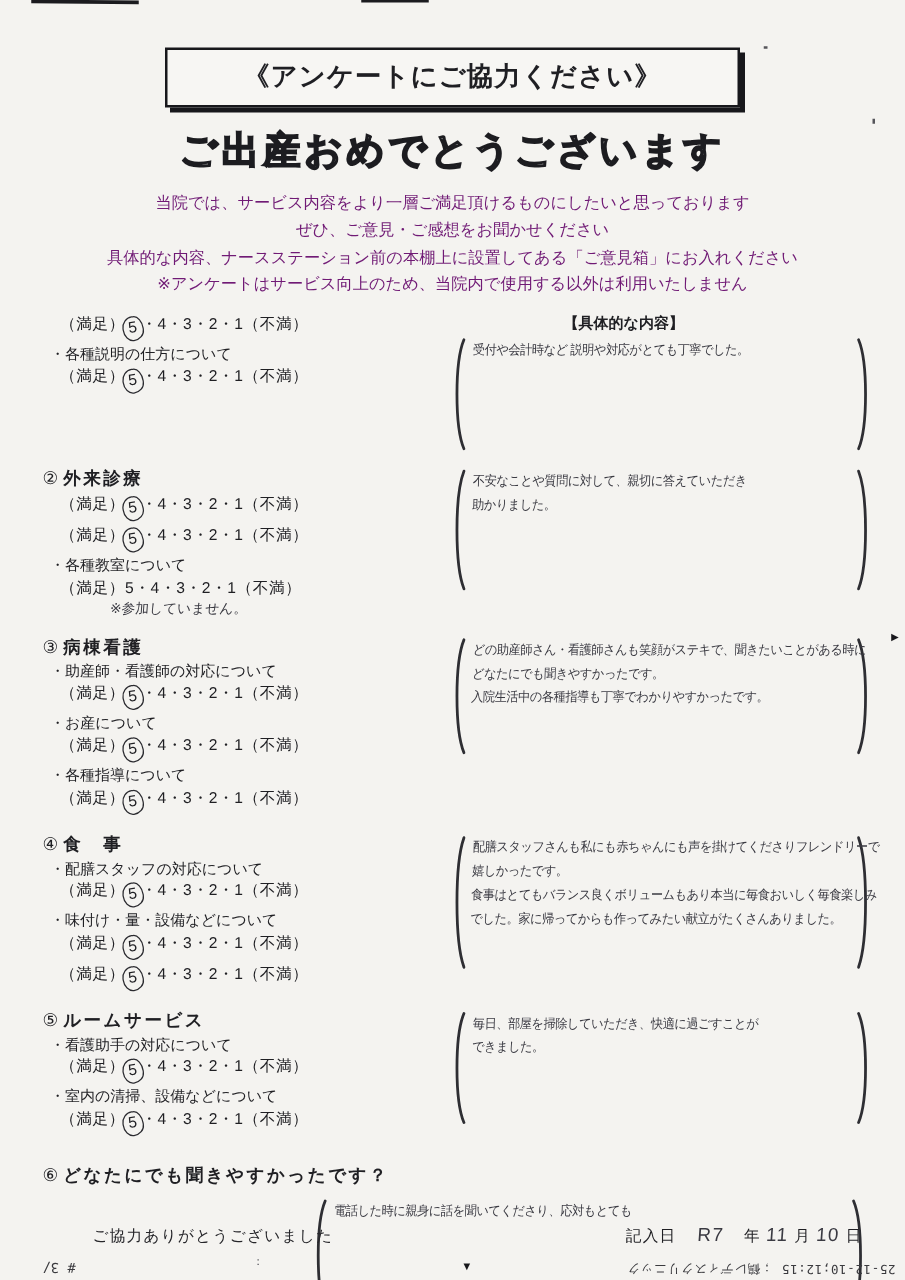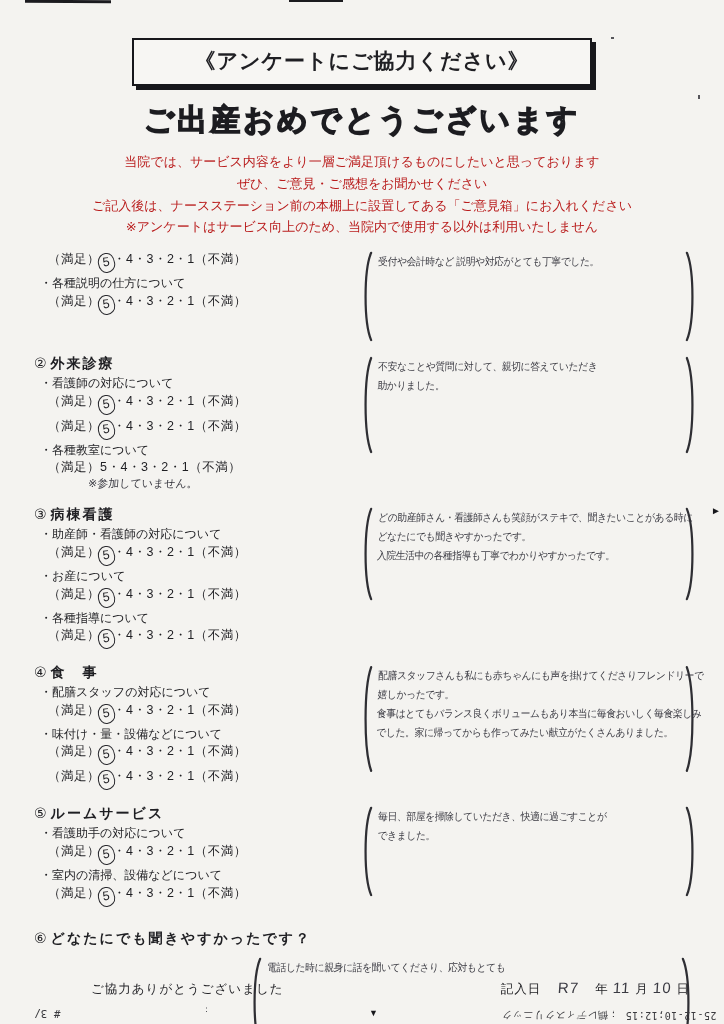--- a/index.html
+++ b/index.html
@@ -16,21 +16,21 @@
     border:2.5px solid #17171b; box-shadow:4px 4px 0 0 #17171b;
     background:#f7f6f3; text-align:center;
     font-size:21px; font-weight:bold; letter-spacing:1px;
   }
   .main-title{
     margin-top:14px; text-align:center;
     font-size:30px; font-weight:bold; letter-spacing:3px;
     color:#f4f3f0; -webkit-text-stroke:1.4px #1c1c20;
   }
   @supports not (-webkit-text-stroke:1px #000){ .main-title{color:#1c1c20;} }
-  .intro{margin-top:10px; text-align:center; font-size:13px; line-height:1.68; color:#b91c1c;}
+  .intro{margin-top:10px; text-align:center; font-size:13px; line-height:1.68; color:#701a75;}
   
   .sections{padding:12px 26px 0 34px;}
   .sec{display:flex; margin-bottom:12px;}
   .sec-left{width:324px; flex:none;}
   .sec-right{flex:1; min-width:0; padding-left:2px; display:flex; flex-direction:column;}
   .sec-title{font-size:14px; font-weight:bold; letter-spacing:2px; margin-bottom:3px;}
   .sec-num{margin-right:2px; font-weight:normal;}
   .item{margin:0 0 3px 6px;}
   .item-label{font-size:12px; line-height:1.3;}
   .rating{font-size:12.5px; padding-left:8px; margin-top:1px; letter-spacing:.5px; white-space:nowrap;}
@@ -56,21 +56,21 @@
   .sec:nth-child(4) .comment-box{min-height:110px;}
   .sec:nth-child(5) .comment-box{min-height:80px;}
   .sec-phone{display:block; margin-top:20px;}
   .sec-phone .sec-left{width:auto;}
   .sec-phone .phone-comment{margin:8px 0 0 215px; width:445px;}
   .sec-phone .comment-box{min-height:64px;}
   
   .footer-row{
     position:absolute; left:0; right:0; bottom:26px;
     display:flex; justify-content:space-between; align-items:flex-end;
-    padding:0 34px 0 74px; font-size:12.5px;margin-left:17px;
+    padding:0 34px 0 74px; font-size:12.5px;
   }
   .thanks{letter-spacing:1px; color:#26262a;}
   .date-line{letter-spacing:1px; white-space:nowrap;}
   .date-line .hand{font-size:15px; letter-spacing:1px; transform:skewX(-4deg); display:inline-block;}
   .date-gap{display:inline-block; width:12px;}
   .fax-line{
     position:absolute; right:8px; bottom:2px;
     font-family:"DejaVu Sans Mono",monospace; font-size:10px; letter-spacing:.5px;
     color:#3a3a3e; transform:rotate(180deg);
   }
@@ -95,54 +95,54 @@
   <div class="scan-line2"></div>
   <div class="speck1"></div>
   <div class="speck2"></div>
 
   <div class="title-box">《アンケートにご協力ください》</div>
   <div class="main-title">ご出産おめでとうございます</div>
 
   <div class="intro">
     <div>当院では、サービス内容をより一層ご満足頂けるものにしたいと思っております</div>
     <div>ぜひ、ご意見・ご感想をお聞かせください</div>
-    <div>ご記入後は、ナースステーション前の本棚上に設置してある「ご意見箱」にお入れください</div>
+    <div>具体的な内容、ナースステーション前の本棚上に設置してある「ご意見箱」にお入れください</div>
     <div>※アンケートはサービス向上のため、当院内で使用する以外は利用いたしません</div>
   </div>
 
   <div class="sections" id="sections">
       <div class="sec">
         <div class="sec-left">
           <div class="item">
             <div class="rating"><span>（満足）</span><span class="circ">5</span><span>・</span><span>4</span><span>・</span><span>3</span><span>・</span><span>2</span><span>・</span><span>1</span><span>（不満）</span></div>
           </div>
           <div class="item">
             <div class="item-label">・各種説明の仕方について</div>
             <div class="rating"><span>（満足）</span><span class="circ">5</span><span>・</span><span>4</span><span>・</span><span>3</span><span>・</span><span>2</span><span>・</span><span>1</span><span>（不満）</span></div>
           </div>
         </div>
         <div class="sec-right">
+          <div class="detail-header">【具体的な内容】</div>
           <div class="comment-box">
             <svg viewBox="0 0 14 100" preserveAspectRatio="none" class="bracket">
               <path d="M12 3 C4 22 4 78 12 97" fill="none" stroke="#2e2e33" stroke-width="2.4" stroke-linecap="round"></path>
             </svg>
             <div class="comment hand">
               <div>受付や会計時など 説明や対応がとても丁寧でした。</div>
             </div>
             <svg viewBox="0 0 14 100" preserveAspectRatio="none" class="bracket">
               <path d="M2 3 C10 22 10 78 2 97" fill="none" stroke="#2e2e33" stroke-width="2.4" stroke-linecap="round"></path>
             </svg>
           </div>
         </div>
       </div>
       <div class="sec">
         <div class="sec-left">
           <div class="sec-title"><span class="sec-num">②</span><span>外来診療</span></div>
           <div class="item">
-            <div class="item-label">・看護師の対応について</div>
             <div class="rating"><span>（満足）</span><span class="circ">5</span><span>・</span><span>4</span><span>・</span><span>3</span><span>・</span><span>2</span><span>・</span><span>1</span><span>（不満）</span></div>
           </div>
           <div class="item">
             <div class="rating"><span>（満足）</span><span class="circ">5</span><span>・</span><span>4</span><span>・</span><span>3</span><span>・</span><span>2</span><span>・</span><span>1</span><span>（不満）</span></div>
           </div>
           <div class="item">
             <div class="item-label">・各種教室について</div>
             <div class="rating"><span>（満足）</span><span>5</span><span>・</span><span>4</span><span>・</span><span>3</span><span>・</span><span>2</span><span>・</span><span>1</span><span>（不満）</span></div>
             <div class="item-note hand">※参加していません。</div>
           </div>

